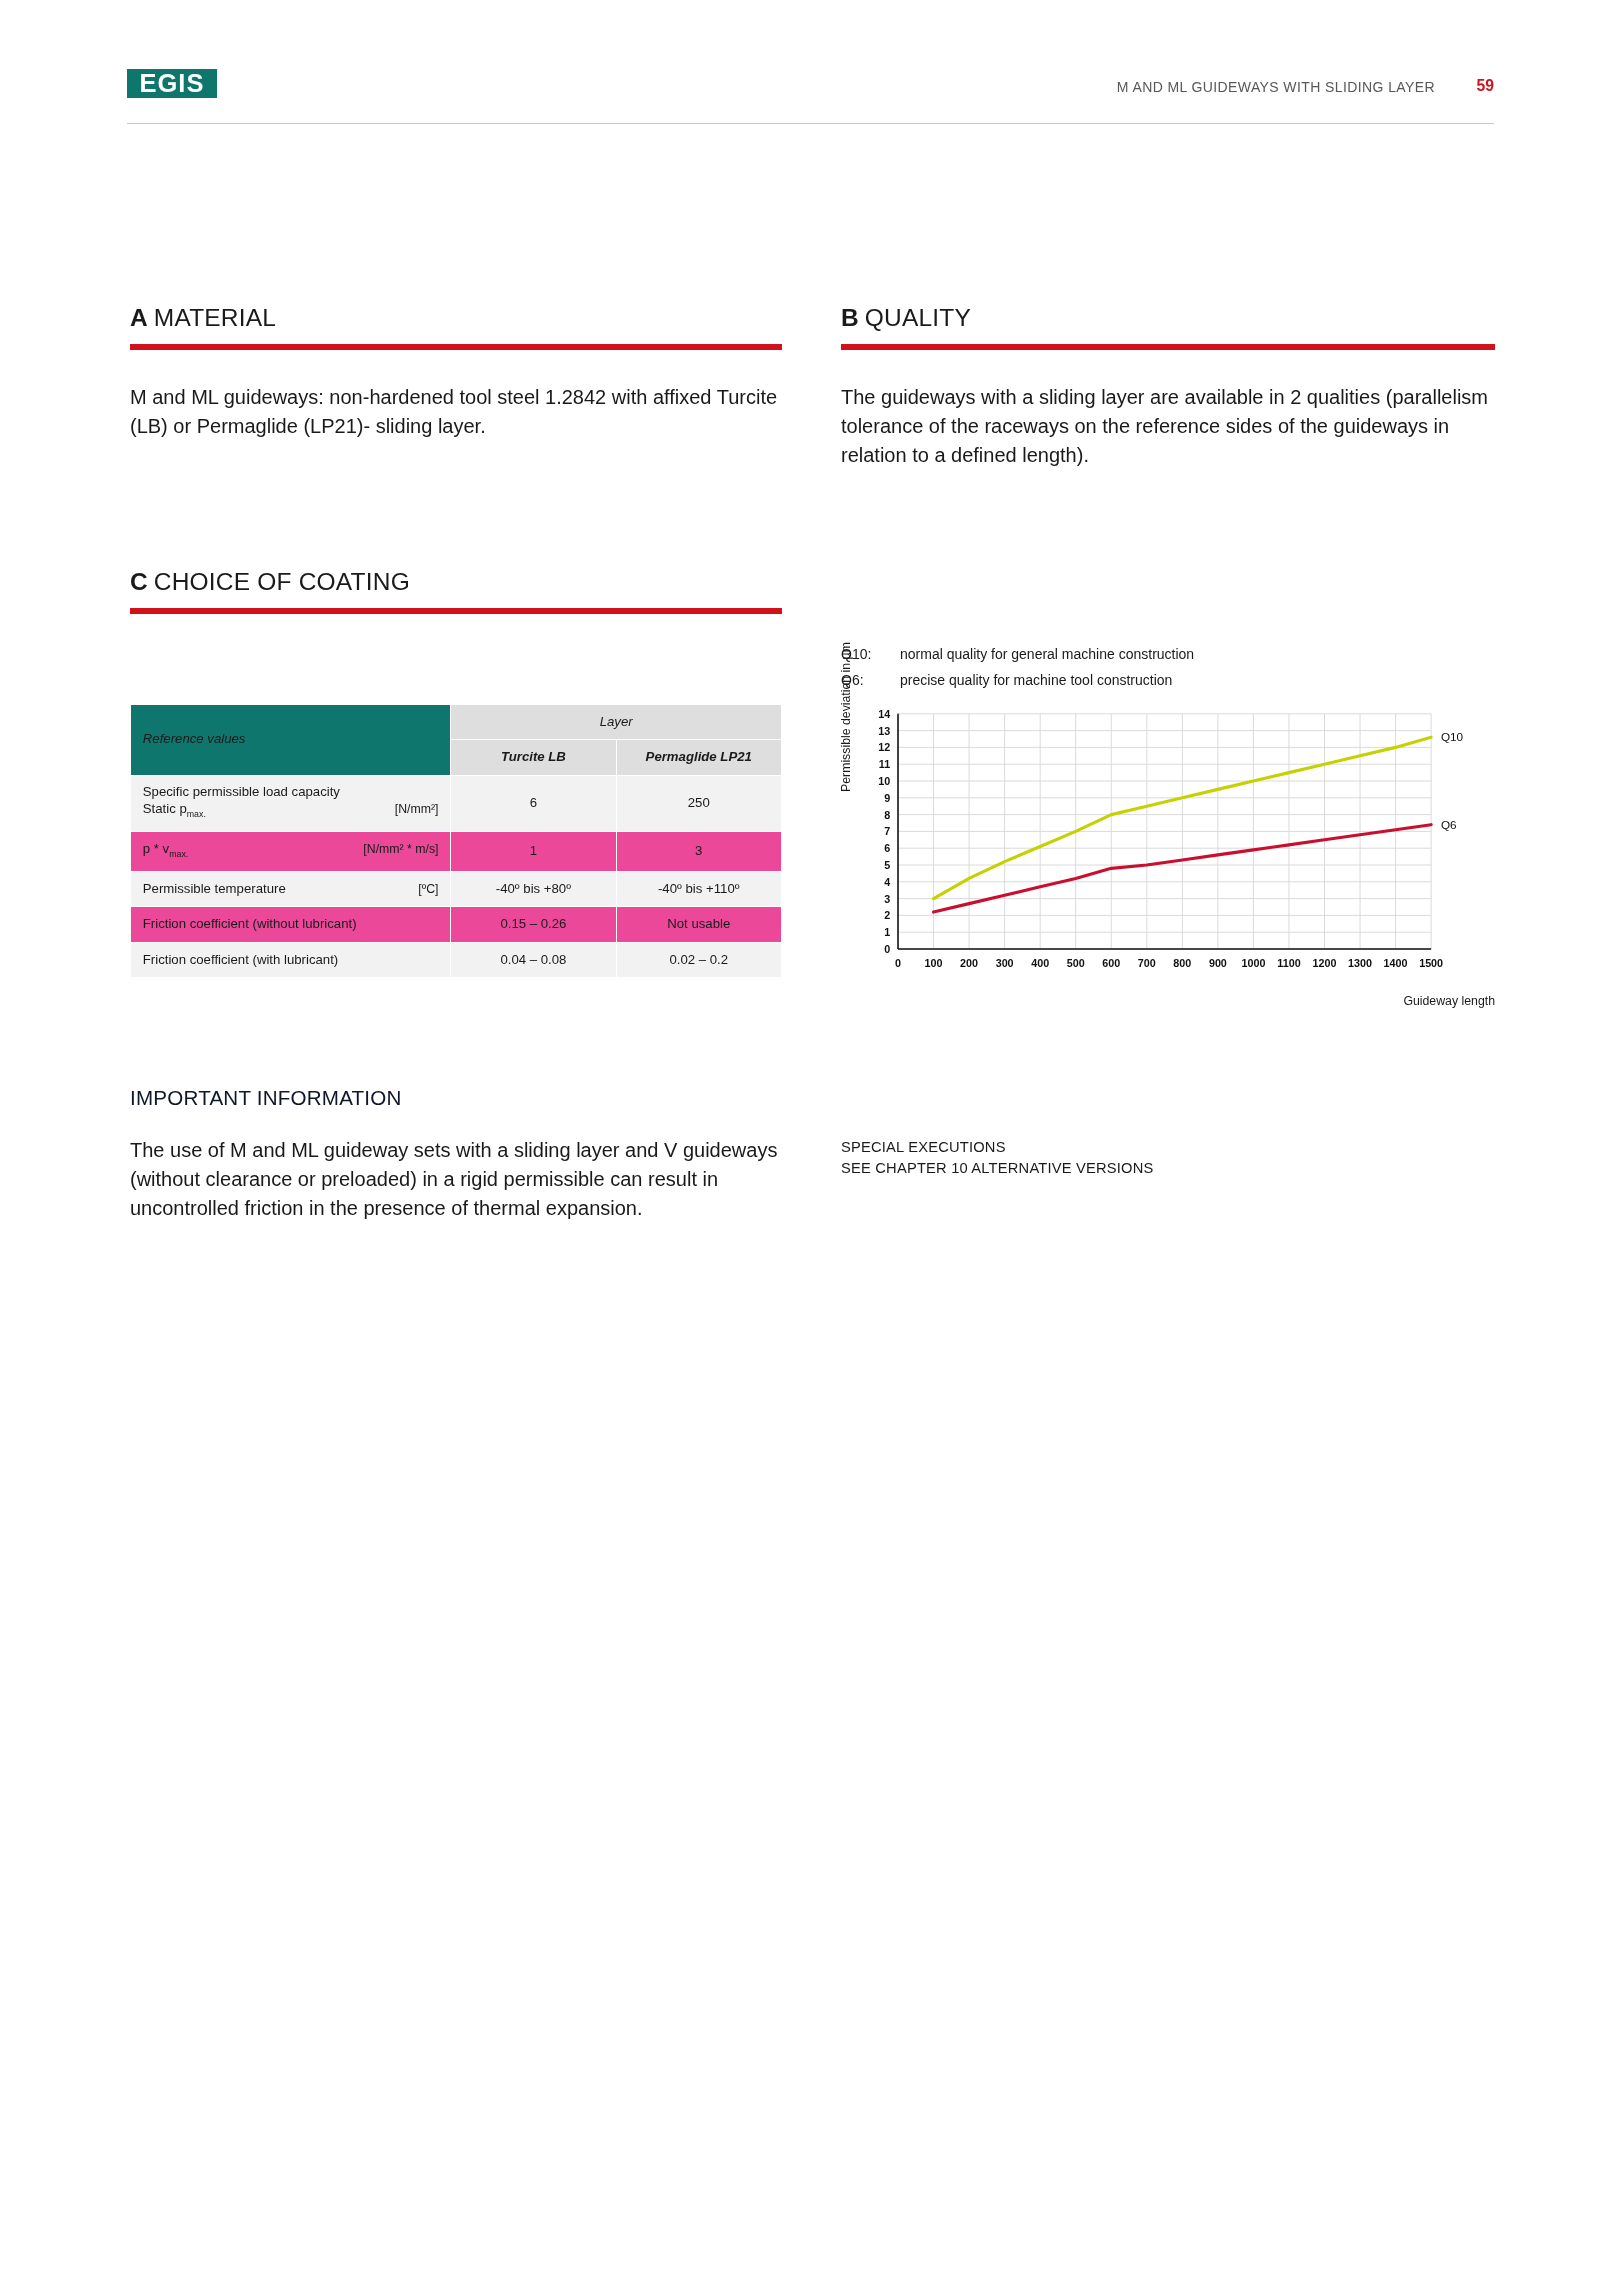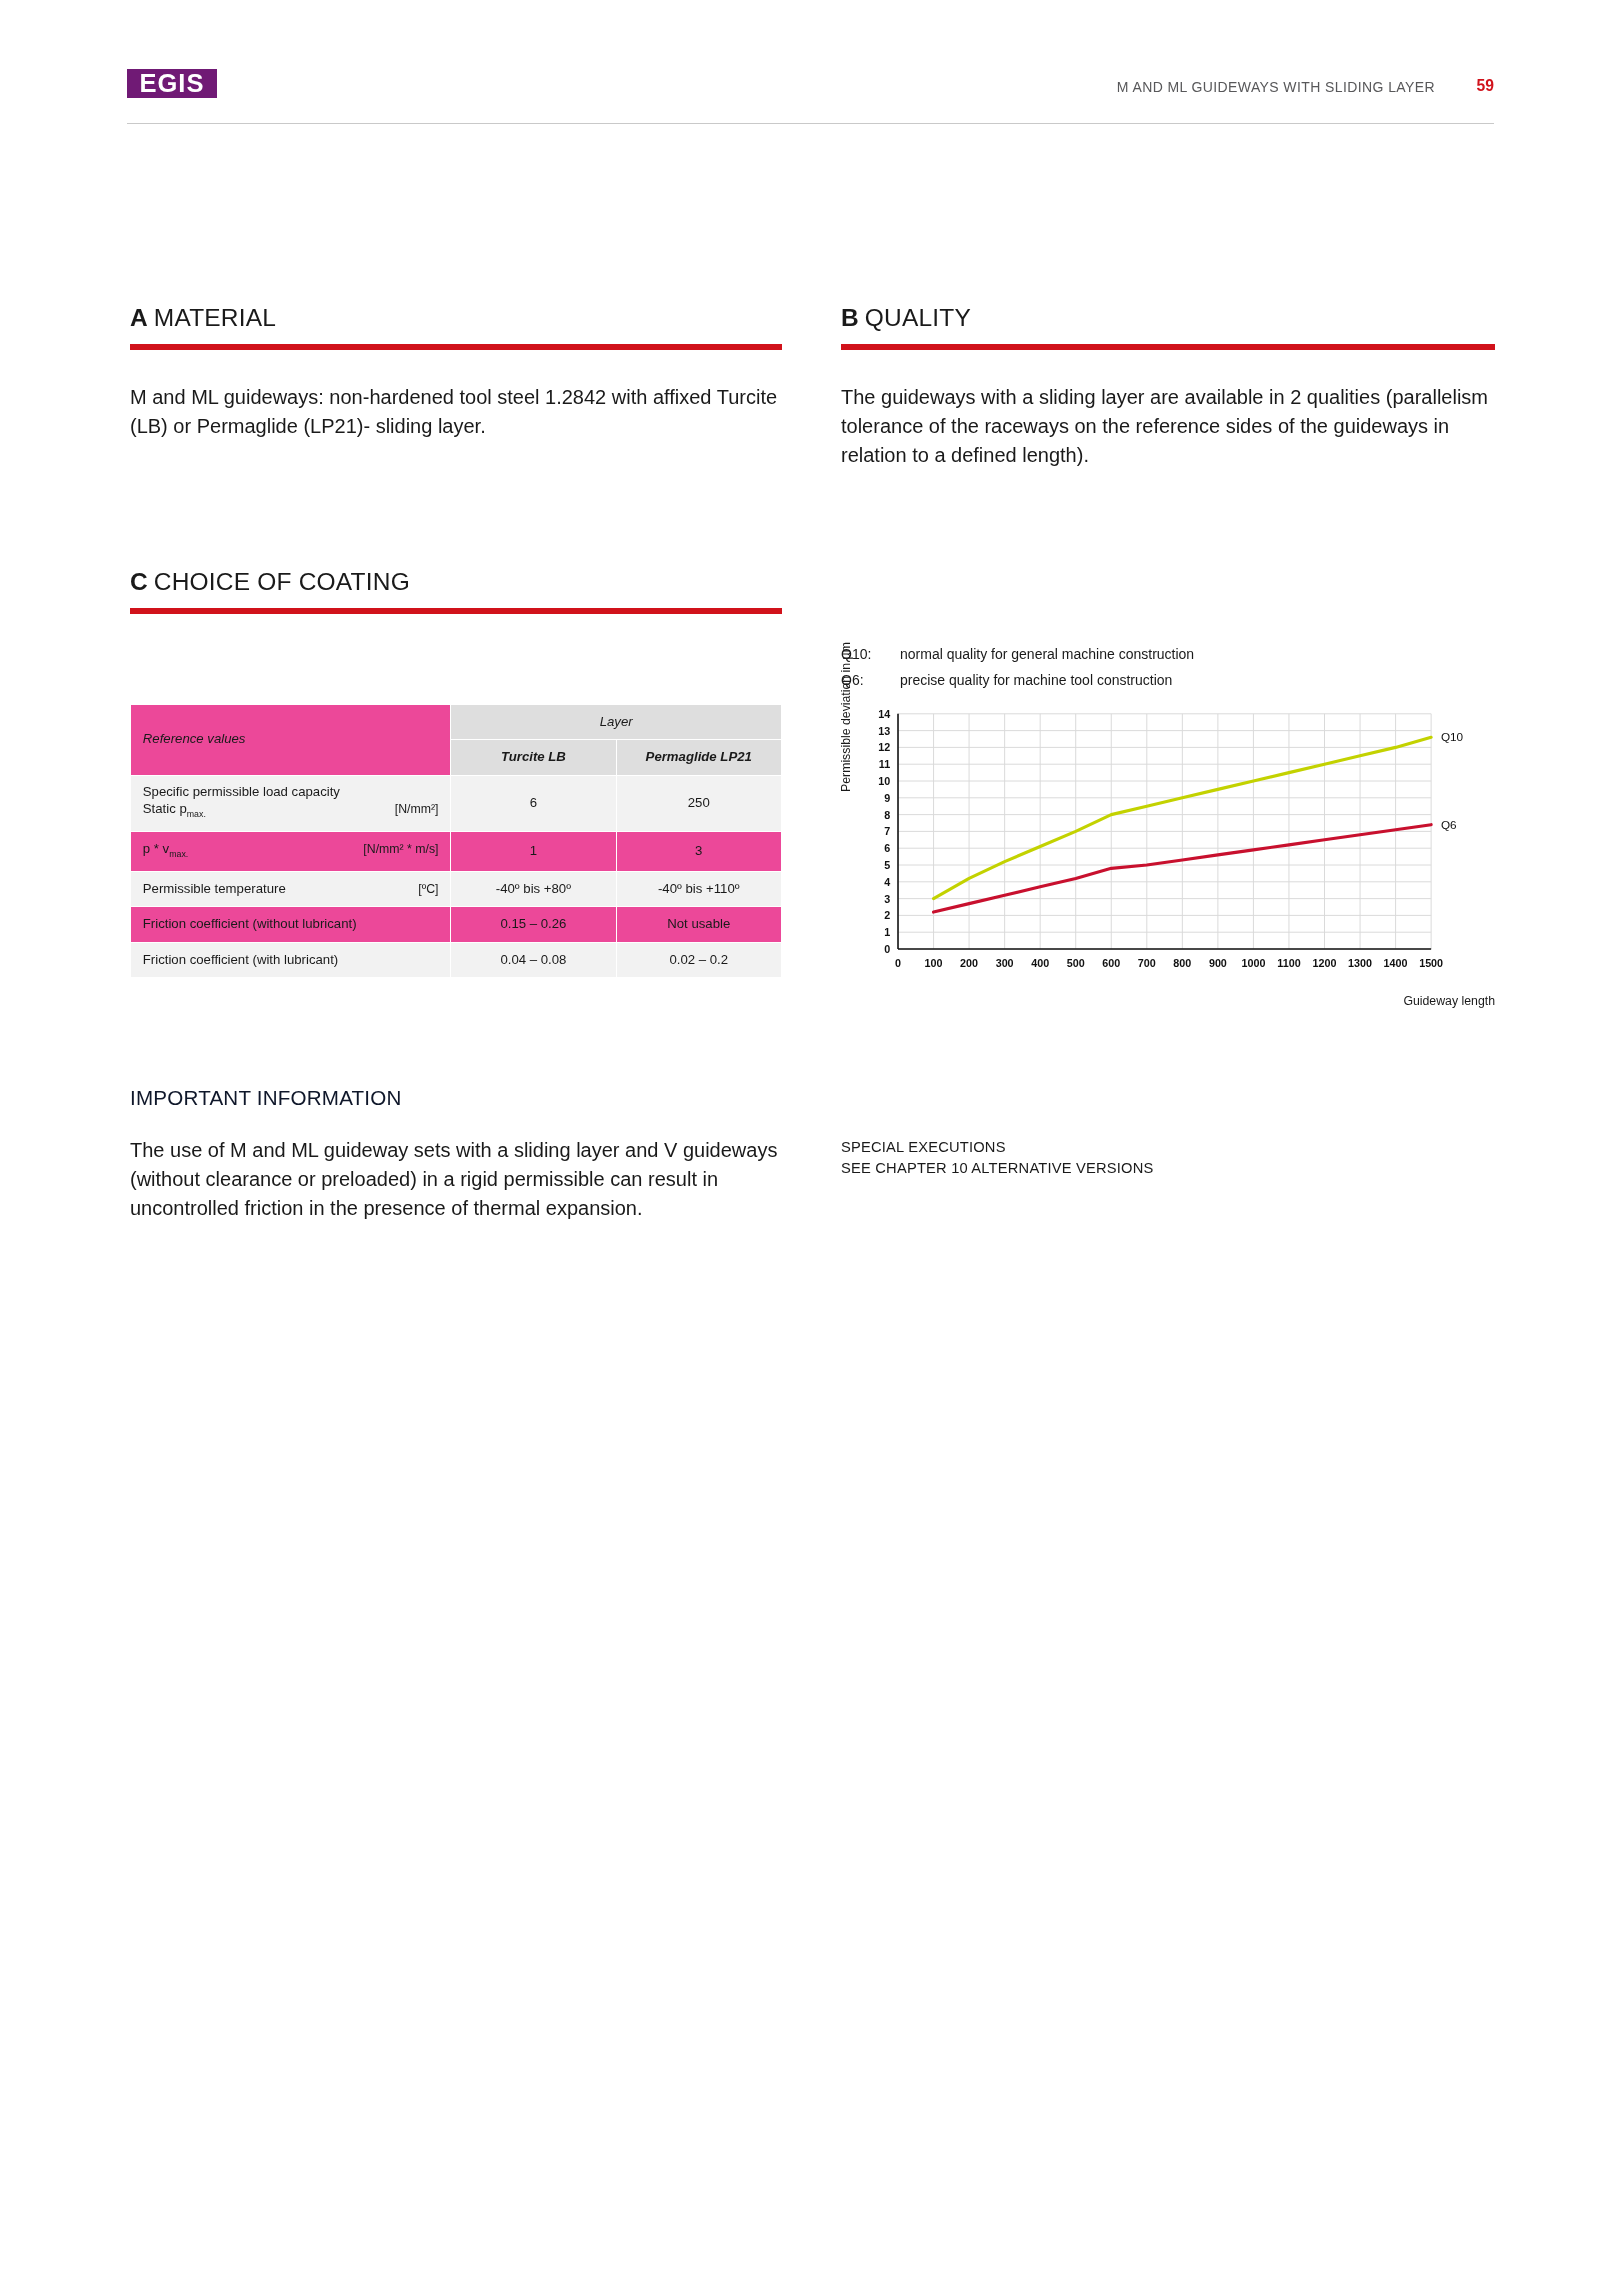--- a/index.html
+++ b/index.html
@@ -29,21 +29,21 @@
     top: 69px;
     width: 1367px;
     height: 59px;
   }
   .logo {
     position: absolute;
     left: 0;
     top: 0;
     width: 90px;
     height: 29px;
-    background: #701a75;
+    background: #0f766e;
     color: #ffffff;
     font-weight: bold;
     font-size: 25.5px;
     letter-spacing: 1px;
     text-align: center;
     line-height: 29px;
     font-family: "Liberation Sans", sans-serif;
   }
   .header-title {
     position: absolute;
@@ -257,21 +257,21 @@
   <div class="sec-c">
     <div class="sec-head">
       <span class="letter">C</span><span>CHOICE OF COATING</span>
     </div>
     <div class="sec-rule"></div>
   </div>
 
   <table class="coating-table">
     <tbody>
         <tr>
-      <td class="hdr-grey" rowspan="2" style="width:321px;background:#ec4899;">
+      <td class="hdr-grey" rowspan="2" style="width:321px;background:#0f766e;">
         <div class="cell c-left">Reference values</div>
       </td>
       <td class="hdr-grey c-center" colspan="2">
         <div class="cell c-center">Layer</div>
       </td>
     </tr>
     <tr>
       <td class="hdr-grey c-center bold" style="width:165px;">
         <div class="cell c-center">Turcite  LB</div>
       </td>

